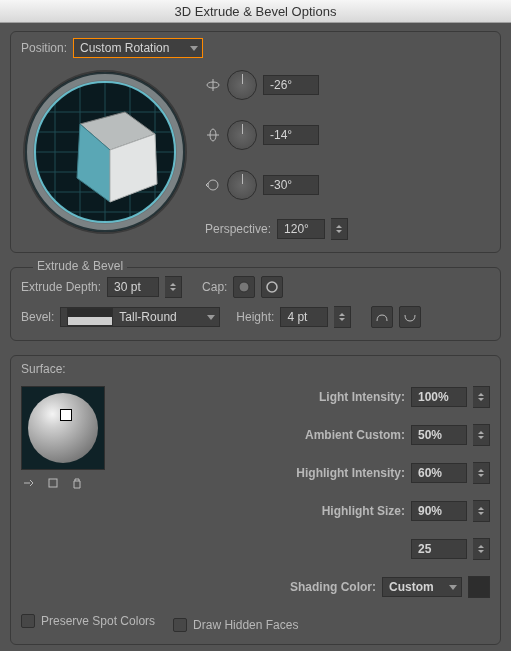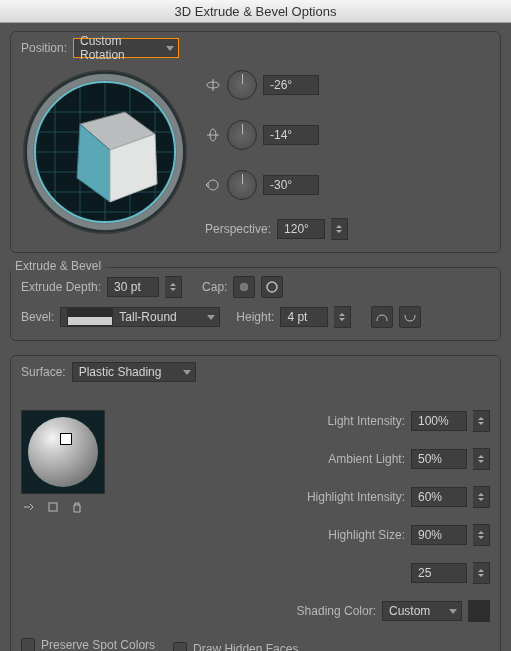--- a/index.html
+++ b/index.html
@@ -37,21 +37,21 @@
     padding:8px 10px 10px 10px;
   }
   .group{
     border:1px solid var(--outline-dark);
     border-radius:6px;
     padding:8px 10px 12px 10px;
     position:relative;
     margin-bottom:14px;
   }
   .group-title{
-    position:absolute;top:-9px;left:0;background:var(--bg);
+    position:absolute;top:-9px;left:22px;background:var(--bg);
     padding:0 4px;color:var(--text-dim);
   }
   label.inline{color:var(--text-dim);}
   .row{display:flex;align-items:center;gap:6px;}
   .row + .row{margin-top:8px;}
   .select{
     display:flex;align-items:center;justify-content:space-between;
     background:var(--field-bg);
     border:1px solid var(--field-border);
     height:20px;padding:0 4px 0 6px;color:var(--text);
@@ -129,21 +129,21 @@
 
 <div class="titlebar">
   <span>3D Extrude &amp; Bevel Options</span>
 </div>
 
 <div class="content">
 
   <div class="group" style="padding-top:6px;">
     <div class="row">
       <label class="inline">Position:</label>
-      <div class="select highlight" style="width:106px;">
+      <div class="select highlight" style="width:130px;">
         <span>Custom Rotation</span>
         <span class="caret"></span>
       </div>
     </div>
     <div class="pos-body">
       <div class="cube-preview">
         <svg viewBox="0 0 160 160">
           <defs>
             <clipPath id="cp">
                 <circle cx="80" cy="80" r="70"></circle>
@@ -262,26 +262,22 @@
         <svg width="14" height="12">
             <path d="M2 4 Q2 10 7 10 Q12 10 12 4" fill="none" stroke="#bbb"></path>
           </svg>
       </div>
     </div>
   </div>
 
   <div class="group" style="padding-top:6px;">
     <div class="row">
       <label class="inline">Surface:</label>
-      <div class="select" style="width:124px;">
-        <span>Plastic Shading</span>
-        <span class="caret"></span>
-      </div>
-    </div>
-    <div style="display:flex;gap:3px;margin-top:28px;">
+    </div>
+    <div style="display:flex;gap:3px;margin-top:10px;font-weight:bold;">
       <div>
         <div class="sphere">
           <div class="light"></div>
         </div>
         <div class="sphere-tools">
           <span>
               <svg width="14" height="12">
                 <path d="M2 6 H8 M8 3 L11 6 L8 9" fill="none" stroke="#bbb"></path>
               </svg>
             </span>
@@ -299,21 +295,21 @@
       </div>
       <div class="surface-rows" style="flex:1;">
         <div class="row">
           <label class="inline">Light Intensity:</label>
           <div class="numfield">
               <span>100%</span>
             </div>
           <div class="stepbtn"></div>
         </div>
         <div class="row">
-          <label class="inline">Ambient Light:</label>
+          <label class="inline">Ambient Custom:</label>
           <div class="numfield">
               <span>50%</span>
             </div>
           <div class="stepbtn"></div>
         </div>
         <div class="row">
           <label class="inline">Highlight Intensity:</label>
           <div class="numfield">
               <span>60%</span>
             </div>

